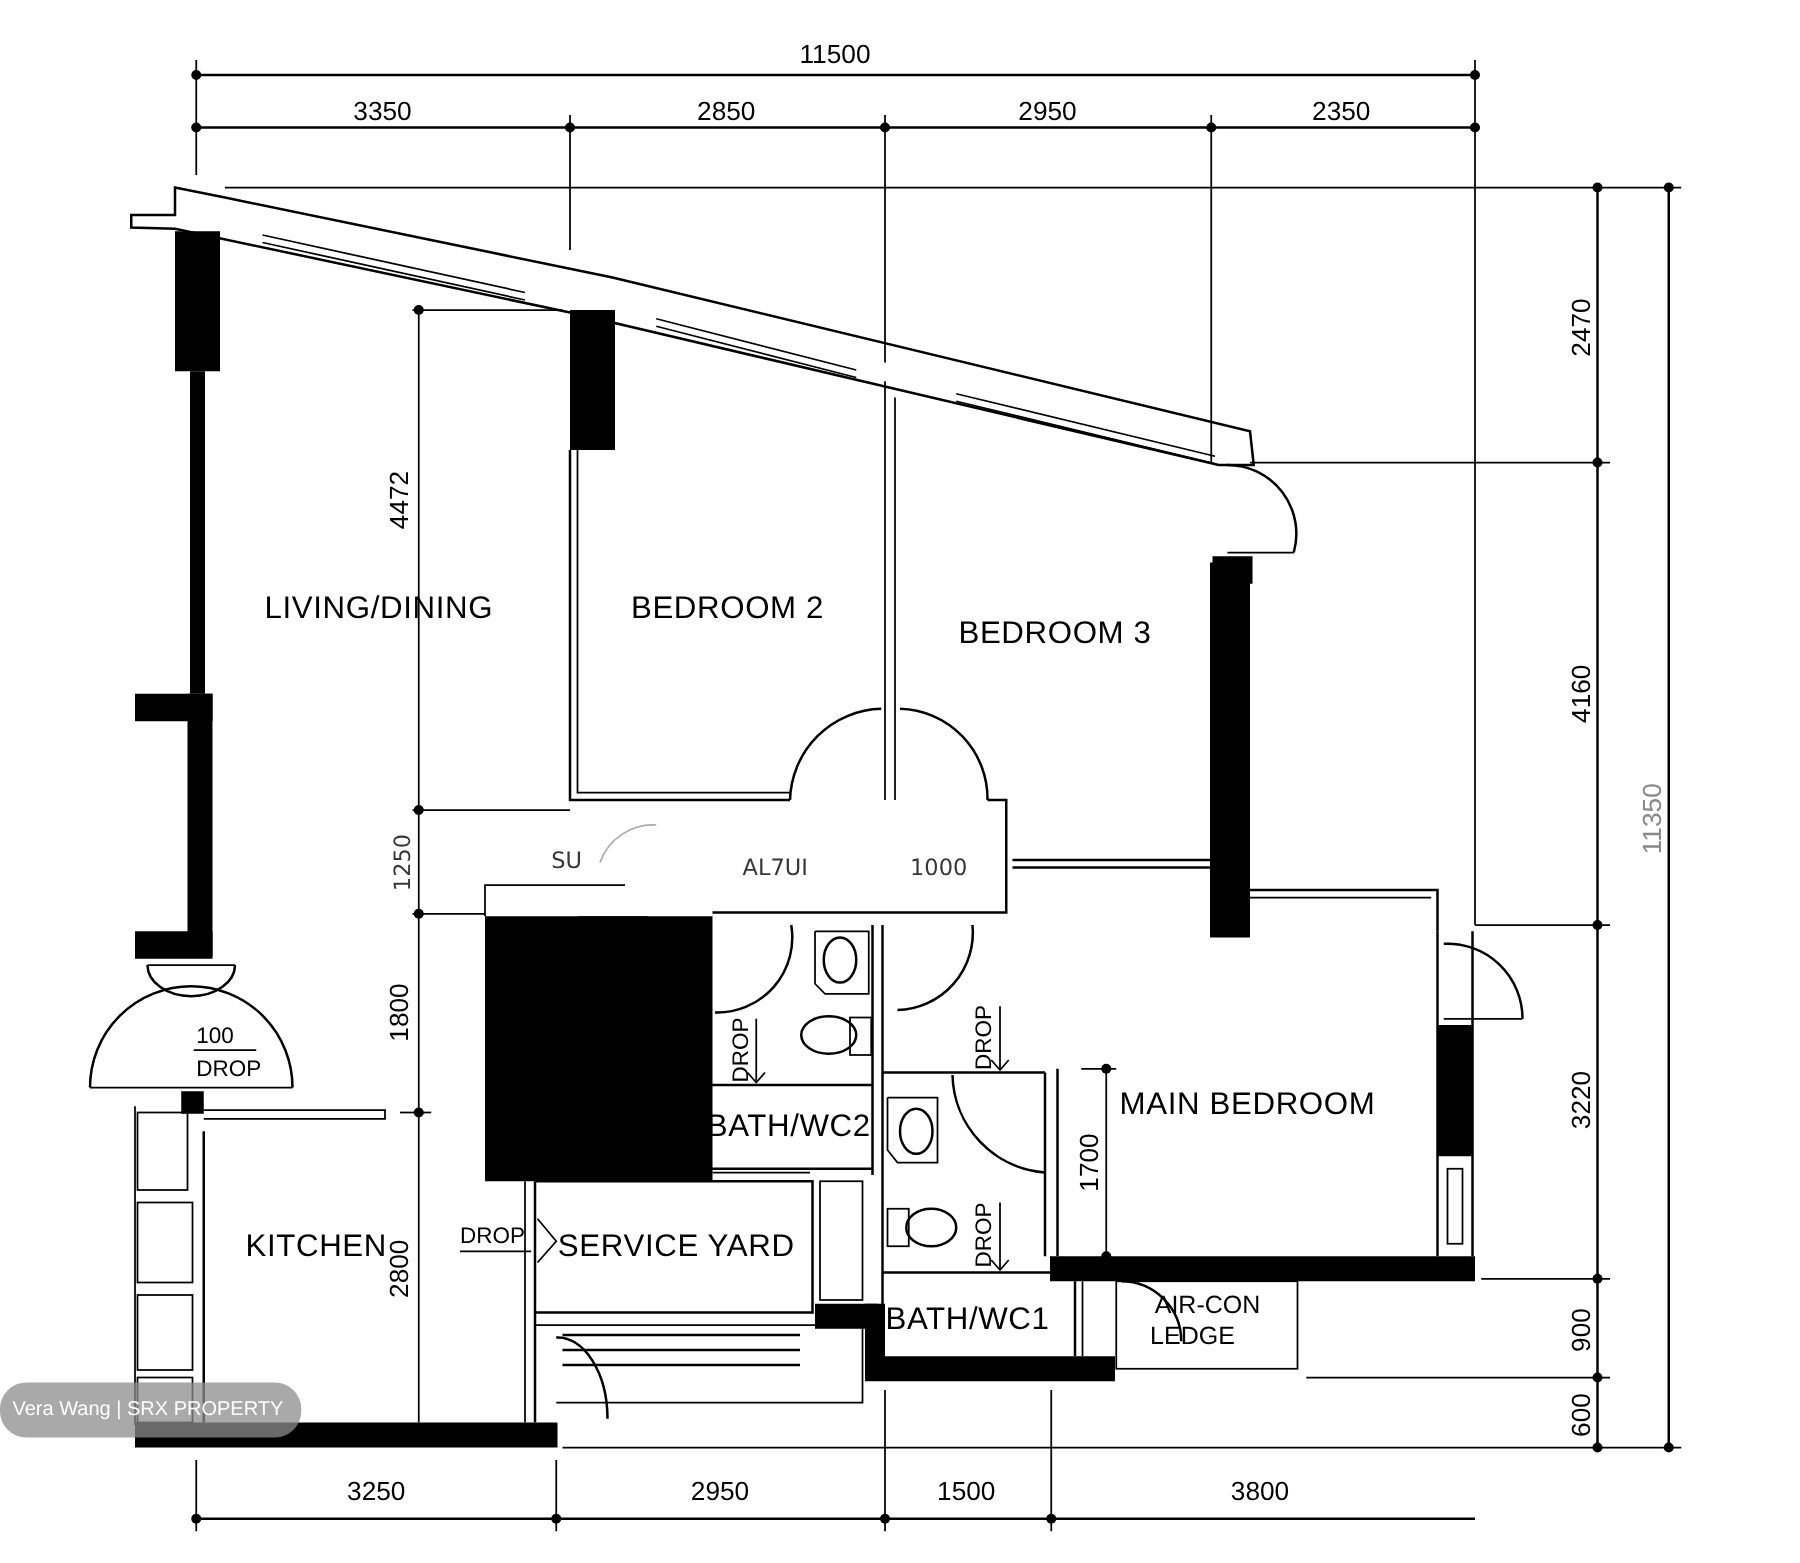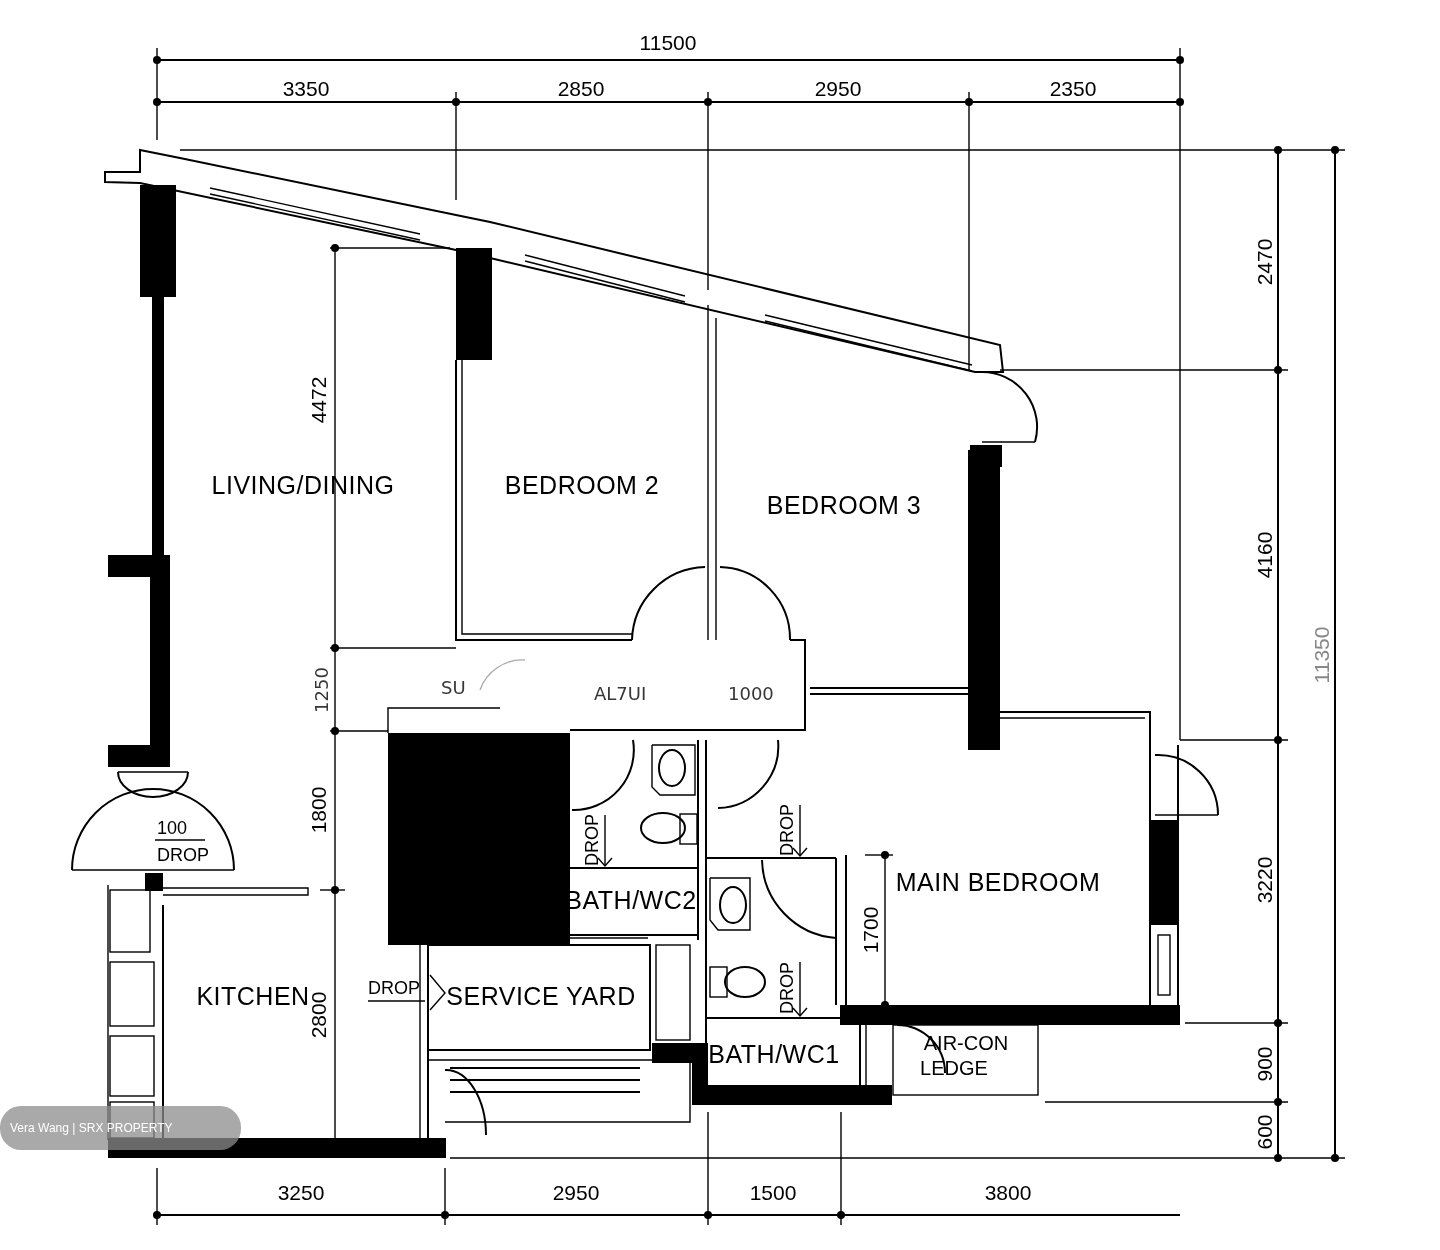--- a/index.html
+++ b/index.html
@@ -8,21 +8,21 @@
   .ln { stroke:#000; stroke-width:2; fill:none; }
   .thin { stroke:#000; stroke-width:1.4; fill:none; }
   .wall { fill:#000; }
   .dim { stroke:#000; stroke-width:2; fill:none; }
   .tick { fill:#000; }
   .arc { stroke:#000; stroke-width:2; fill:none; }
   .room-label { font-family:"Liberation Sans", sans-serif; font-size:25px; fill:#000; letter-spacing:0.5px; transform-box:fill-box; }
   .dim-label { font-family:"Liberation Sans", sans-serif; font-size:21px; fill:#000; }
   .small-label { font-family:"Liberation Sans", sans-serif; font-size:18px; fill:#000; }
   .faded { font-family:"DejaVu Sans", sans-serif; font-size:18px; fill:#222; opacity:.9; }
-  .watermark { position:absolute; left:0; top:1106px; width:241px; height:44px; background:rgba(140,140,140,0.75); color:#fff; font-family:"Liberation Sans", sans-serif; font-size:12px; line-height:44px; padding-left:10px; box-sizing:border-box;border-radius:21px; }
+  .watermark { position:absolute; left:0; top:1106px; width:241px; height:44px; background:rgba(140,140,140,0.75); color:#fff; font-family:"Liberation Sans", sans-serif; font-size:16px; line-height:44px; padding-left:10px; box-sizing:border-box;border-radius:21px; }
 </style>
 </head>
 <body>
 
 <svg id="plan" viewBox="0 0 1440 1250" xmlns="http://www.w3.org/2000/svg">
 
   <g>
     <line class="dim" x1="157" y1="60" x2="1180" y2="60"></line>
     <line class="dim" x1="157" y1="102" x2="1180" y2="102"></line>
     <line class="thin" x1="157" y1="48" x2="157" y2="140"></line>

